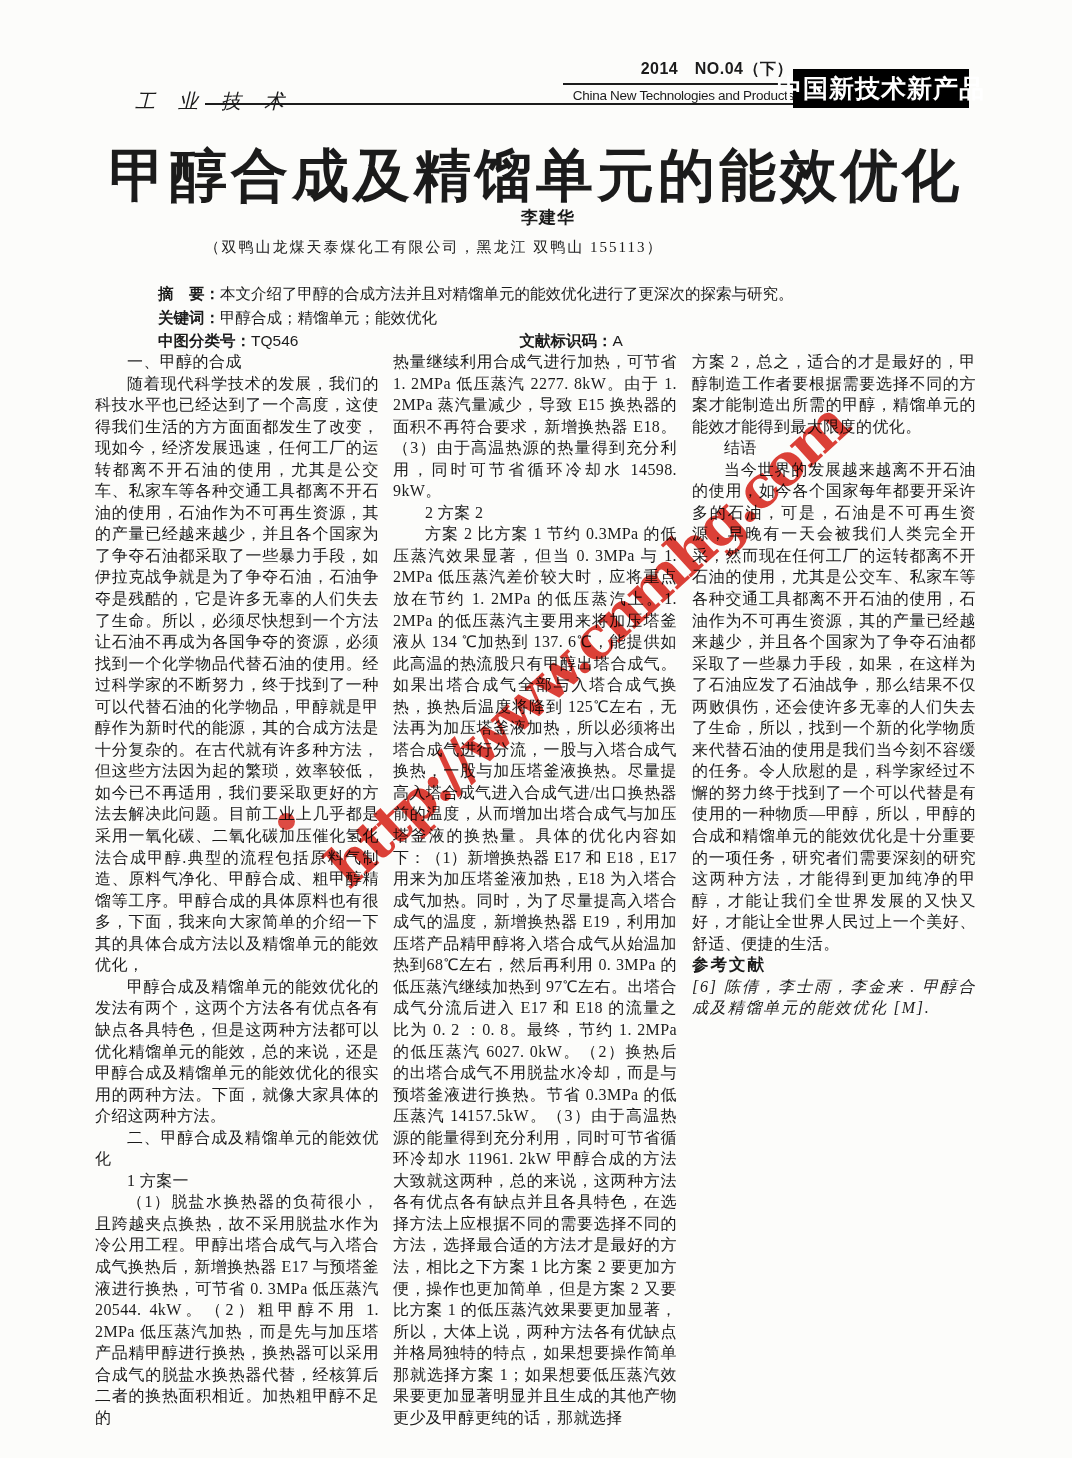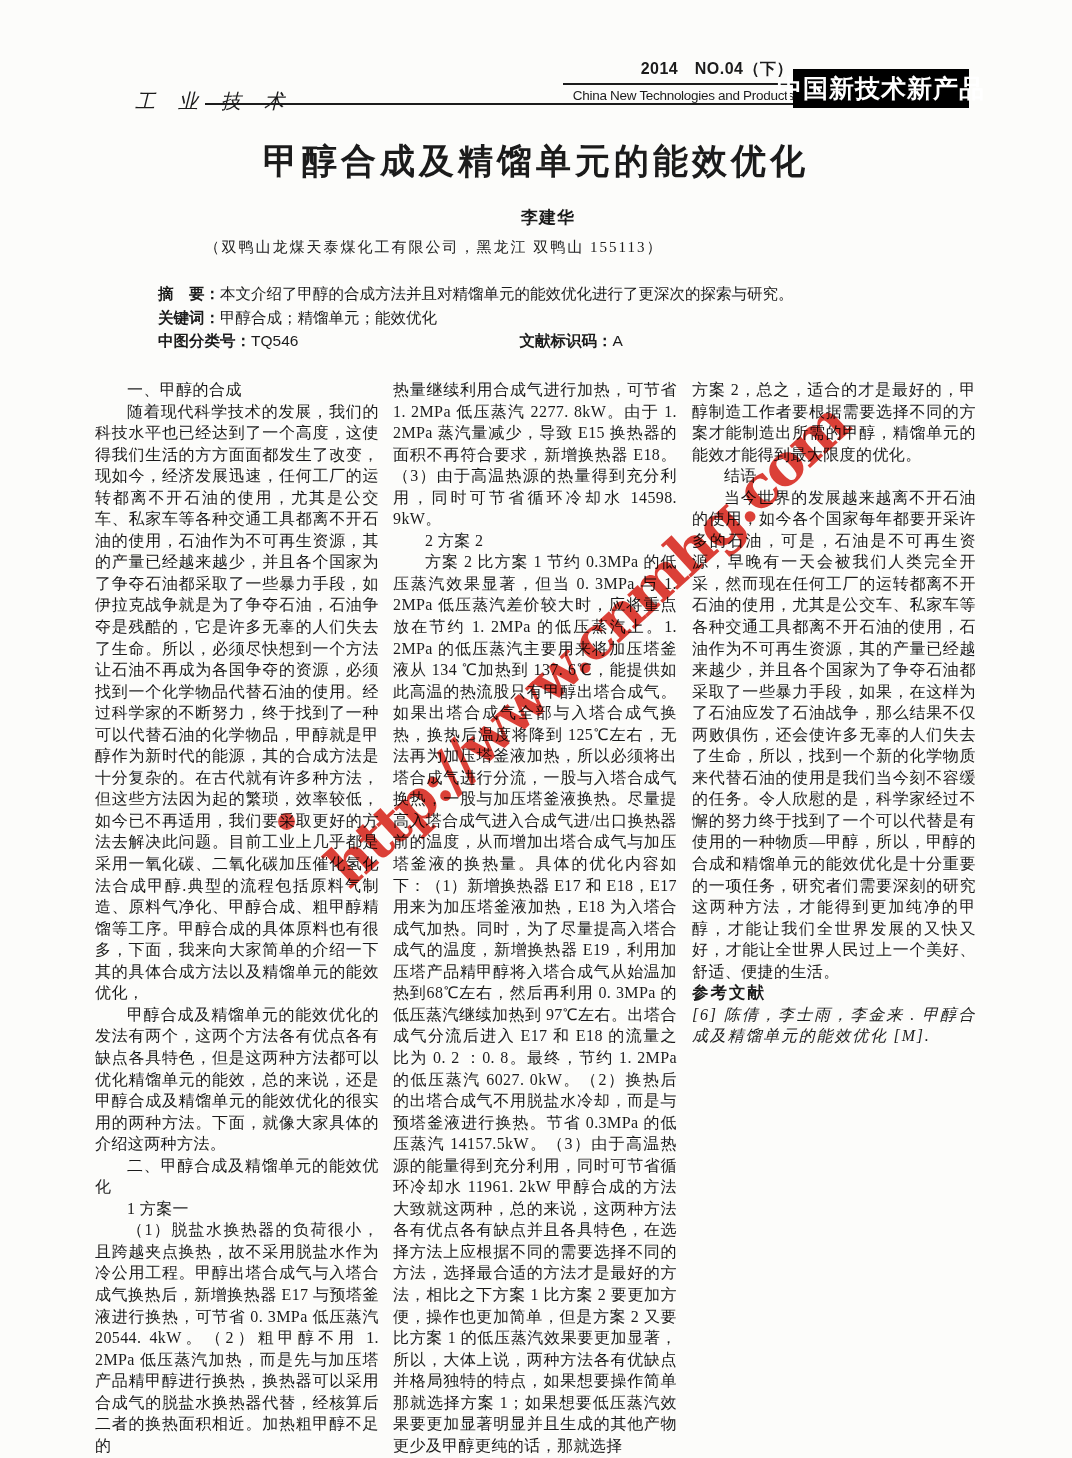--- a/index.html
+++ b/index.html
@@ -17,36 +17,36 @@
   .issue-line2{position:absolute;left:558px;top:88px;width:236px;text-align:right;
                font-family:"Liberation Sans",sans-serif;font-size:13.5px;letter-spacing:-.3px;
                white-space:nowrap;}
   .badge{position:absolute;left:793px;top:69px;width:176px;height:39px;background:#000000;
          color:#fff;display:flex;align-items:center;justify-content:center;
          font-family:"Liberation Sans",sans-serif;font-weight:bold;font-size:25px;
          letter-spacing:1px;white-space:nowrap;}
 
   
   .title{position:absolute;left:0;top:138px;width:1072px;text-align:center;
-         font-size:35px;font-weight:900;letter-spacing:4px;white-space:nowrap;}
+         font-size:57px;font-weight:900;letter-spacing:4px;white-space:nowrap;}
   .author{position:absolute;left:0;top:206px;width:1072px;text-align:center;
           font-family:"Liberation Sans",sans-serif;font-weight:bold;font-size:17px;
           letter-spacing:1px;margin-left:12px;}
   .affiliation{position:absolute;left:0;top:238px;width:868px;text-align:center;
                font-size:15px;letter-spacing:2px;}
 
   
   .meta{position:absolute;left:113px;top:282px;width:848px;font-size:15.5px;
         line-height:23.6px;}
   .meta .mlabel{font-family:"Liberation Sans",sans-serif;font-weight:bold;margin-left:45px;}
   .meta .mval{font-family:"Liberation Sans",sans-serif;}
   .doc-gap{display:inline-block;width:176px;}
 
   
-  .col{position:absolute;top:379px;width:284px;font-size:16px;line-height:21.55px;
+  .col{position:absolute;top:351px;width:284px;font-size:16px;line-height:21.55px;
        letter-spacing:.4px;text-align:justify;text-justify:inter-ideograph;}
   .col p{margin:0;}
   .para{text-indent:2em;}
   .cont{text-indent:0;}
   .refhead{text-indent:0;font-family:"Liberation Sans",sans-serif;
            font-weight:bold;font-size:16.5px;letter-spacing:2px;}
   .ref{text-indent:0;font-style:italic;letter-spacing:1.8px;}
   .col1{left:95px;} .col2{left:393px;} .col3{left:692px;}
 
   

